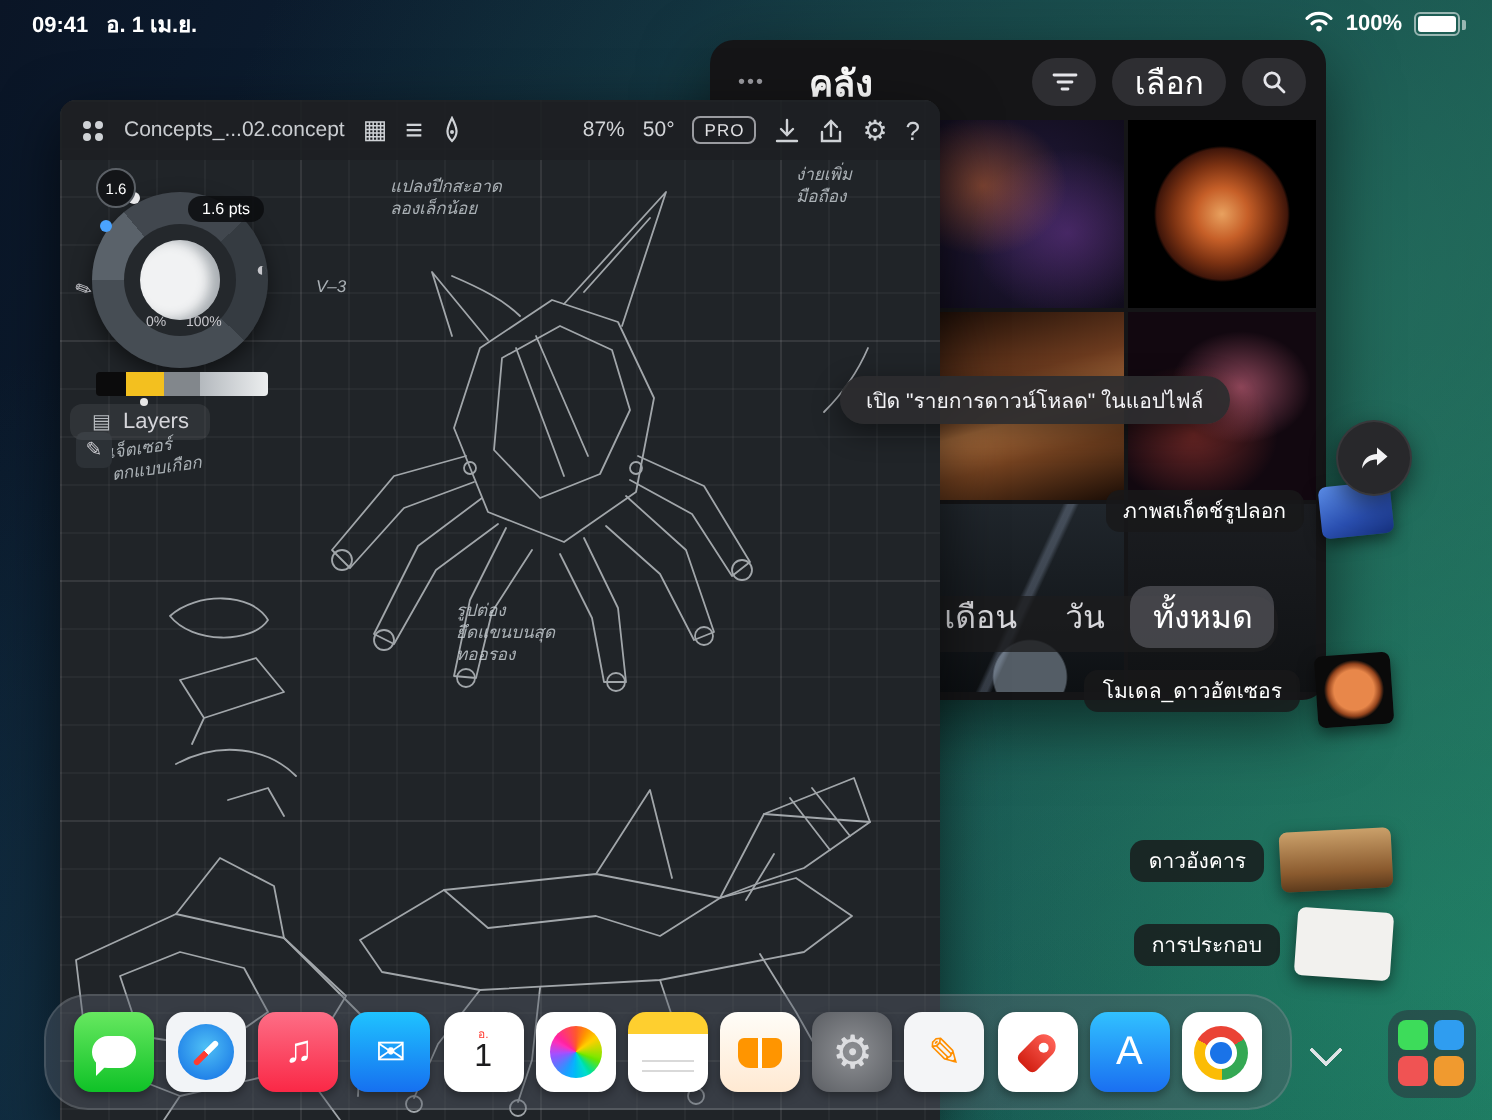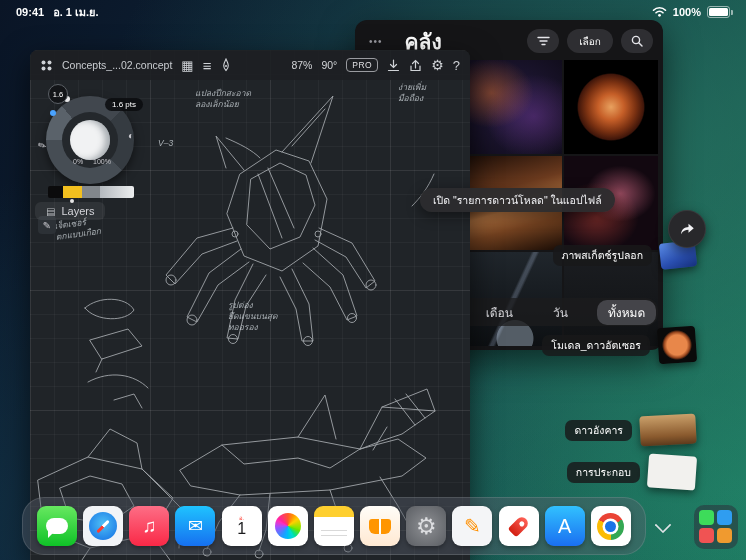--- a/index.html
+++ b/index.html
@@ -17,43 +17,43 @@
   .sb-left span{margin-right:9px;font-weight:600;}
   .sb-right{margin-left:auto;display:flex;align-items:center;gap:6px;font-weight:600;}
   .battery{position:relative;width:21px;height:10px;border:1px solid rgba(255,255,255,.55);border-radius:3px;display:inline-block;}
   .battery i{position:absolute;inset:1px;background:#fff;border-radius:1.5px;}
   .battery::after{content:"";position:absolute;right:-3.5px;top:2.5px;width:2px;height:5px;background:rgba(255,255,255,.55);border-radius:0 1px 1px 0;}
   
   .photos-win{position:absolute;left:355px;top:20px;width:308px;height:330px;z-index:5;
     background:#151517;border-radius:12px;box-shadow:0 12px 34px rgba(0,0,0,.55);overflow:hidden;}
   .ph-head{display:flex;align-items:center;height:34px;padding:4px 10px 0 14px;}
   .win-dots{font-size:10px;letter-spacing:1px;color:#9a9aa0;cursor:pointer;}
-  .ph-title{font-size:21px;font-weight:700;margin-left:22px;color:#fff;}
+  .ph-title{font-size:18px;font-weight:700;margin-left:22px;color:#fff;}
   .chip{height:24px;min-width:24px;border-radius:12px;background:rgba(118,118,128,.26);
     display:flex;align-items:center;justify-content:center;margin-left:8px;padding:0 4px;cursor:pointer;}
-  .chip-select{padding:0 11px;font-size:10px;color:#fff;}
+  .chip-select{padding:0 11px;font-size:16px;color:#fff;}
   .ph-grid{display:grid;grid-template-columns:repeat(3,94px);grid-auto-rows:94px;gap:2px;
     padding-left:17px;margin-top:2px;}
   .ph{width:94px;height:94px;}
   .ph1{background:linear-gradient(150deg,#1a1424,#0b0a12);}
   .ph2{background:radial-gradient(60px 50px at 25% 35%, rgba(214,110,50,.5), transparent 70%),
        radial-gradient(70px 60px at 70% 60%, rgba(120,60,160,.45), transparent 70%),
        radial-gradient(90px 90px at 50% 50%, #241b3e, #0a0810);}
   .ph3{background:radial-gradient(circle 34px at 50% 50%, #e8a15f 0%, #c65f28 38%, #7c3212 72%, #40160a 96%, rgba(0,0,0,0) 100%),#000;}
   .ph4{background:linear-gradient(160deg,#2b160c,#4a2a16 50%,#1c0e06);}
   .ph5{background:linear-gradient(165deg,#1e0f08 0%,#6b3a1e 35%,#b07240 55%,#71401f 72%,#190c05 100%);}
   .ph6{background:radial-gradient(50px 40px at 60% 40%, rgba(240,120,150,.55), transparent 70%),
        radial-gradient(60px 50px at 35% 65%, rgba(200,70,60,.5), transparent 70%),#120810;}
   .ph7{background:linear-gradient(180deg,#17191d,#101114);}
   .ph8{background:linear-gradient(115deg, transparent 46%, rgba(200,220,255,.22) 48% 50%, transparent 52%),
        radial-gradient(circle 30px at 50% 92%, #545d66 0 60%, transparent 63%),
        linear-gradient(180deg,#20262c,#0d1013);}
   .ph9{background:linear-gradient(180deg,#1b1d21,#101214);}
-  .seg{position:absolute;left:70px;bottom:24px;height:24px;display:flex;align-items:flex-start;gap:18px;
-    background:rgba(28,28,30,.75);border-radius:12px;padding:2px;font-size:12px;color:#d8d8dc;}
+  .seg{position:absolute;left:70px;bottom:24px;height:24px;display:flex;align-items:flex-end;gap:2px;
+    background:rgba(28,28,30,.75);border-radius:12px;padding:2px;font-size:16px;color:#d8d8dc;}
   .seg-item{padding:3px 11px;border-radius:10px;white-space:nowrap;cursor:pointer;}
   .seg-item.sel{background:rgba(120,120,128,.45);color:#fff;}
   
   .concepts-win{position:absolute;left:30px;top:50px;width:440px;height:510px;z-index:10;
     background:#202428;border-radius:8px 8px 0 0;box-shadow:0 10px 30px rgba(0,0,0,.6);overflow:hidden;
     background-image:
       linear-gradient(rgba(255,255,255,.06) 1px, transparent 1px),
       linear-gradient(90deg, rgba(255,255,255,.06) 1px, transparent 1px),
       linear-gradient(rgba(255,255,255,.035) 1px, transparent 1px),
       linear-gradient(90deg, rgba(255,255,255,.035) 1px, transparent 1px);
@@ -67,21 +67,21 @@
   
   .wheel-wrap{position:absolute;left:10px;top:36px;width:112px;height:112px;z-index:3;}
   .wheel-ring{position:absolute;left:6px;top:10px;width:88px;height:88px;border-radius:50%;
     background:conic-gradient(from -90deg,#5a626a 0 14%,#41474e 14% 38%,#353b41 38% 62%,#464d54 62% 100%);
     box-shadow:0 4px 10px rgba(0,0,0,.5);}
   .wheel-ring::after{content:"";position:absolute;inset:16px;border-radius:50%;background:#24282c;}
   .wheel-center{position:absolute;left:30px;top:34px;width:40px;height:40px;border-radius:50%;
     background:#f1f2f3;box-shadow:inset -5px 0 6px rgba(80,90,100,.45);cursor:pointer;}
   .size-bubble{position:absolute;left:8px;top:-2px;width:18px;height:18px;border-radius:50%;
     background:#131518;border:1px solid #5b6066;font-size:7.5px;display:flex;align-items:center;justify-content:center;color:#fff;cursor:pointer;}
-  .size-pill{position:absolute;left:65px;top:12px;background:rgba(10,12,14,.85);border-radius:8px;
+  .size-pill{position:absolute;left:54px;top:12px;background:rgba(10,12,14,.85);border-radius:8px;
     padding:2px 7px;font-size:8px;color:#fff;white-space:nowrap;}
   .pct{position:absolute;font-size:7px;color:#c7c7cc;}
   .pct0{left:33px;top:72px;} .pct100{left:53px;top:72px;}
   .halfmoon{position:absolute;left:88px;top:44px;font-size:10px;color:#c7c7cc;}
   .halfmoon::before{content:"◐";}
   .wheel-pencil{position:absolute;left:-2px;top:54px;font-size:10px;color:#c7c7cc;transform:rotate(-25deg);}
   .wheel-pencil::before{content:"✎";}
   .wdot{position:absolute;width:6px;height:6px;border-radius:50%;background:#e8e8ea;}
   .wdot-b{left:10px;top:24px;background:#4aa3ff;} .wdot-w{left:24px;top:10px;}
   .tool-chip{position:absolute;left:8px;top:166px;width:18px;height:18px;border-radius:4px;background:#2c3136;
@@ -251,21 +251,21 @@
       <span class="ctb-ic ic-grid"></span>
       <span class="ctb-ic ic-list"></span>
       <span class="ctb-ic">
         <svg width="12" height="14" viewBox="0 0 12 14">
             <path d="M6 1 C3.5 6 2.5 9 6 12.5 C9.5 9 8.5 6 6 1 Z" stroke="#cfd2d6" fill="none" stroke-width="1.1"></path>
             <circle cx="6" cy="8" r="1" fill="#cfd2d6"></circle>
           </svg>
       </span>
       <span class="spacer"></span>
       <span class="ctb-txt">87%</span>
-      <span class="ctb-txt">90°</span>
+      <span class="ctb-txt">50°</span>
       <span class="pro">PRO</span>
       <span class="ctb-ic">
         <svg width="13" height="13" viewBox="0 0 13 13">
             <g stroke="#cfd2d6" stroke-width="1.2" fill="none" stroke-linecap="round">
               <line x1="6.5" y1="1" x2="6.5" y2="8"></line>
               <path d="M3.5 5.5 L6.5 8.5 L9.5 5.5"></path>
               <path d="M1.5 11.5 H11.5"></path>
             </g>
           </svg>
       </span>

